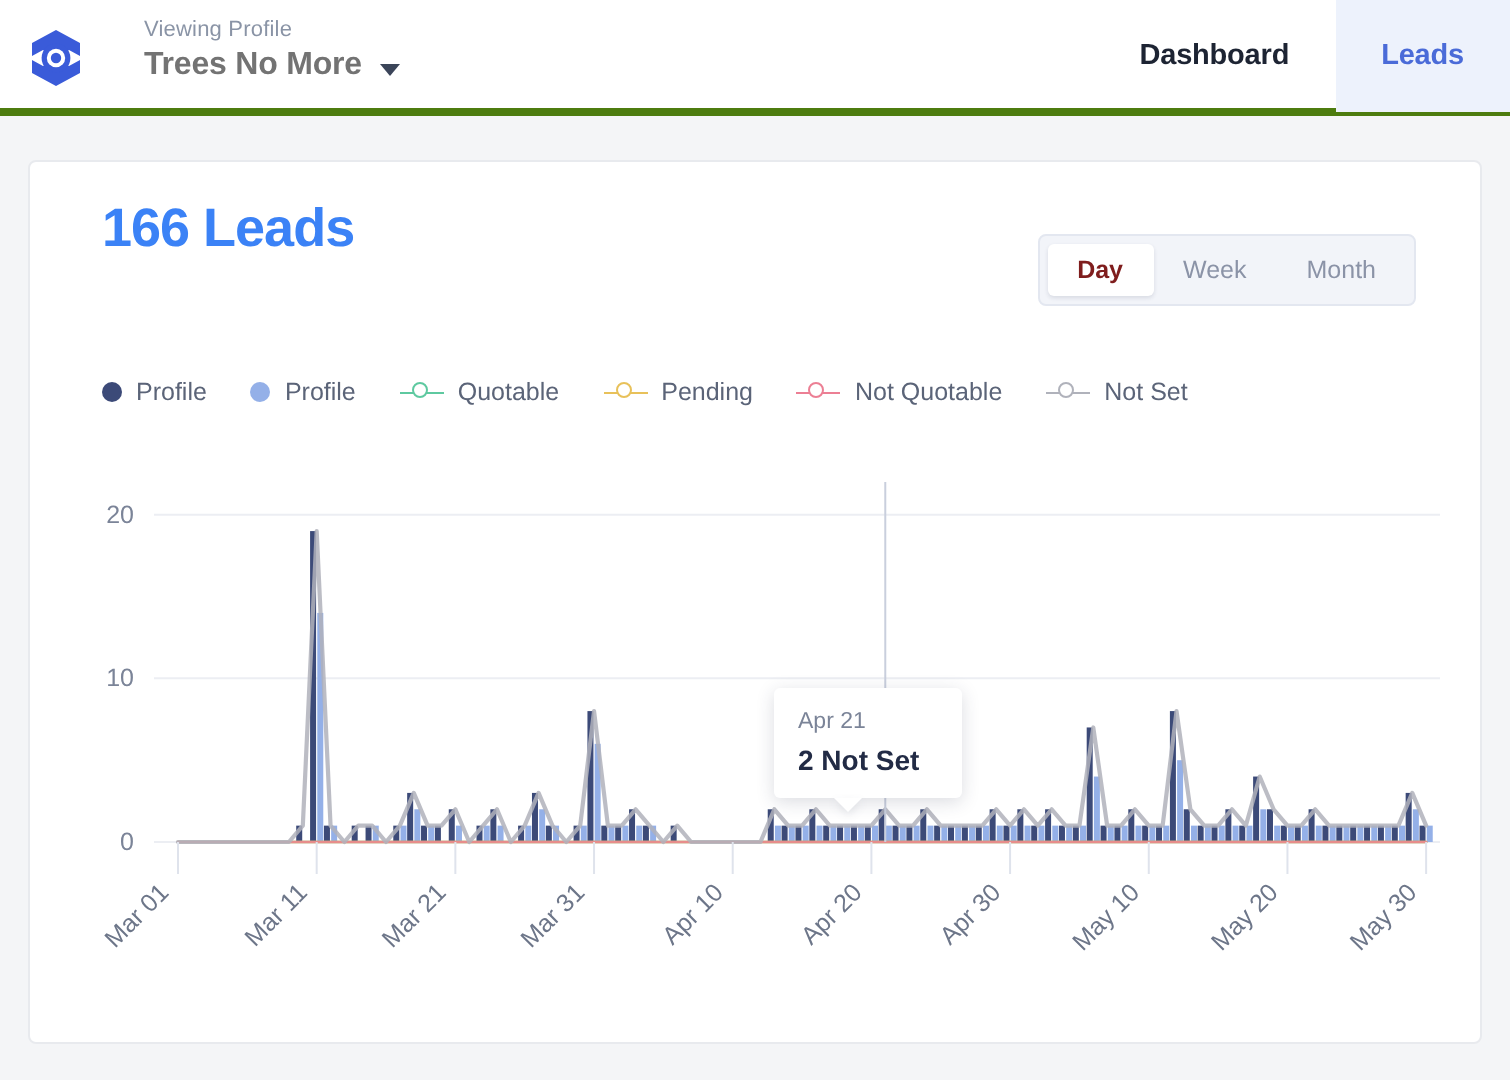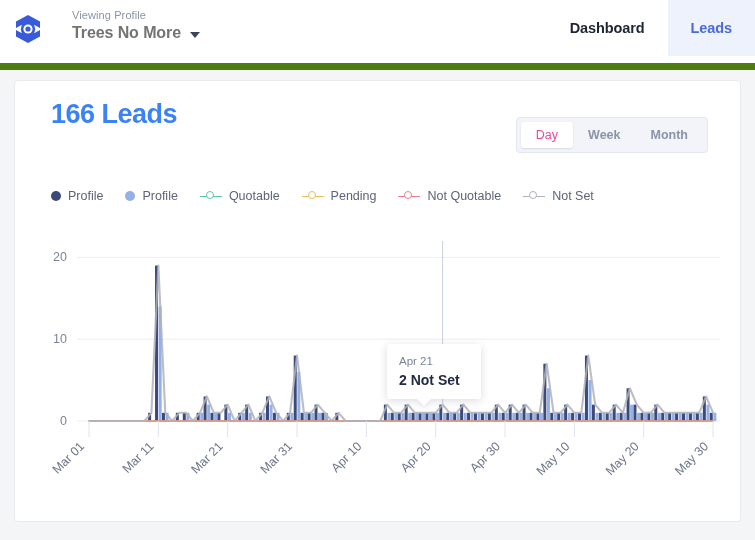--- a/index.html
+++ b/index.html
@@ -13,23 +13,23 @@
     font-family: "Liberation Sans", sans-serif;
     overflow: hidden;
     position: relative;
   }
 
   
   .header {
     position: absolute;
     top: 0; left: 0;
     width: 755px;
-    height: 70px;
+    height: 58px;
     background: #ffffff;
-    border-bottom: 7px solid #4d7c0f;
+    border-bottom: 4px solid #4d7c0f;
     box-sizing: border-box;
   }
   .logo {
     position: absolute;
     left: 9px;
     top: 10px;
     width: 38px;
     height: 38px;
   }
   .profile-block {
@@ -119,26 +119,25 @@
     display: flex;
     box-sizing: border-box;
   }
   .seg-btn {
     font-size: 12.5px;
     color: #8b93a7;
     padding: 6px 15px;
     border-radius: 3px;
     cursor: pointer;
     white-space: nowrap;
-    font-weight: bold;
   }
   .seg-btn.active {
     background: #ffffff;
-    color: #ec4899;
-    font-weight: normal;
+    color: #7f1d1d;
+    font-weight: bold;
     box-shadow: 0 1px 2px rgba(40,50,80,0.13);
   }
 
   
   .legend {
     position: absolute;
     left: 36px;
     top: 108px;
     display: flex;
     align-items: center;

